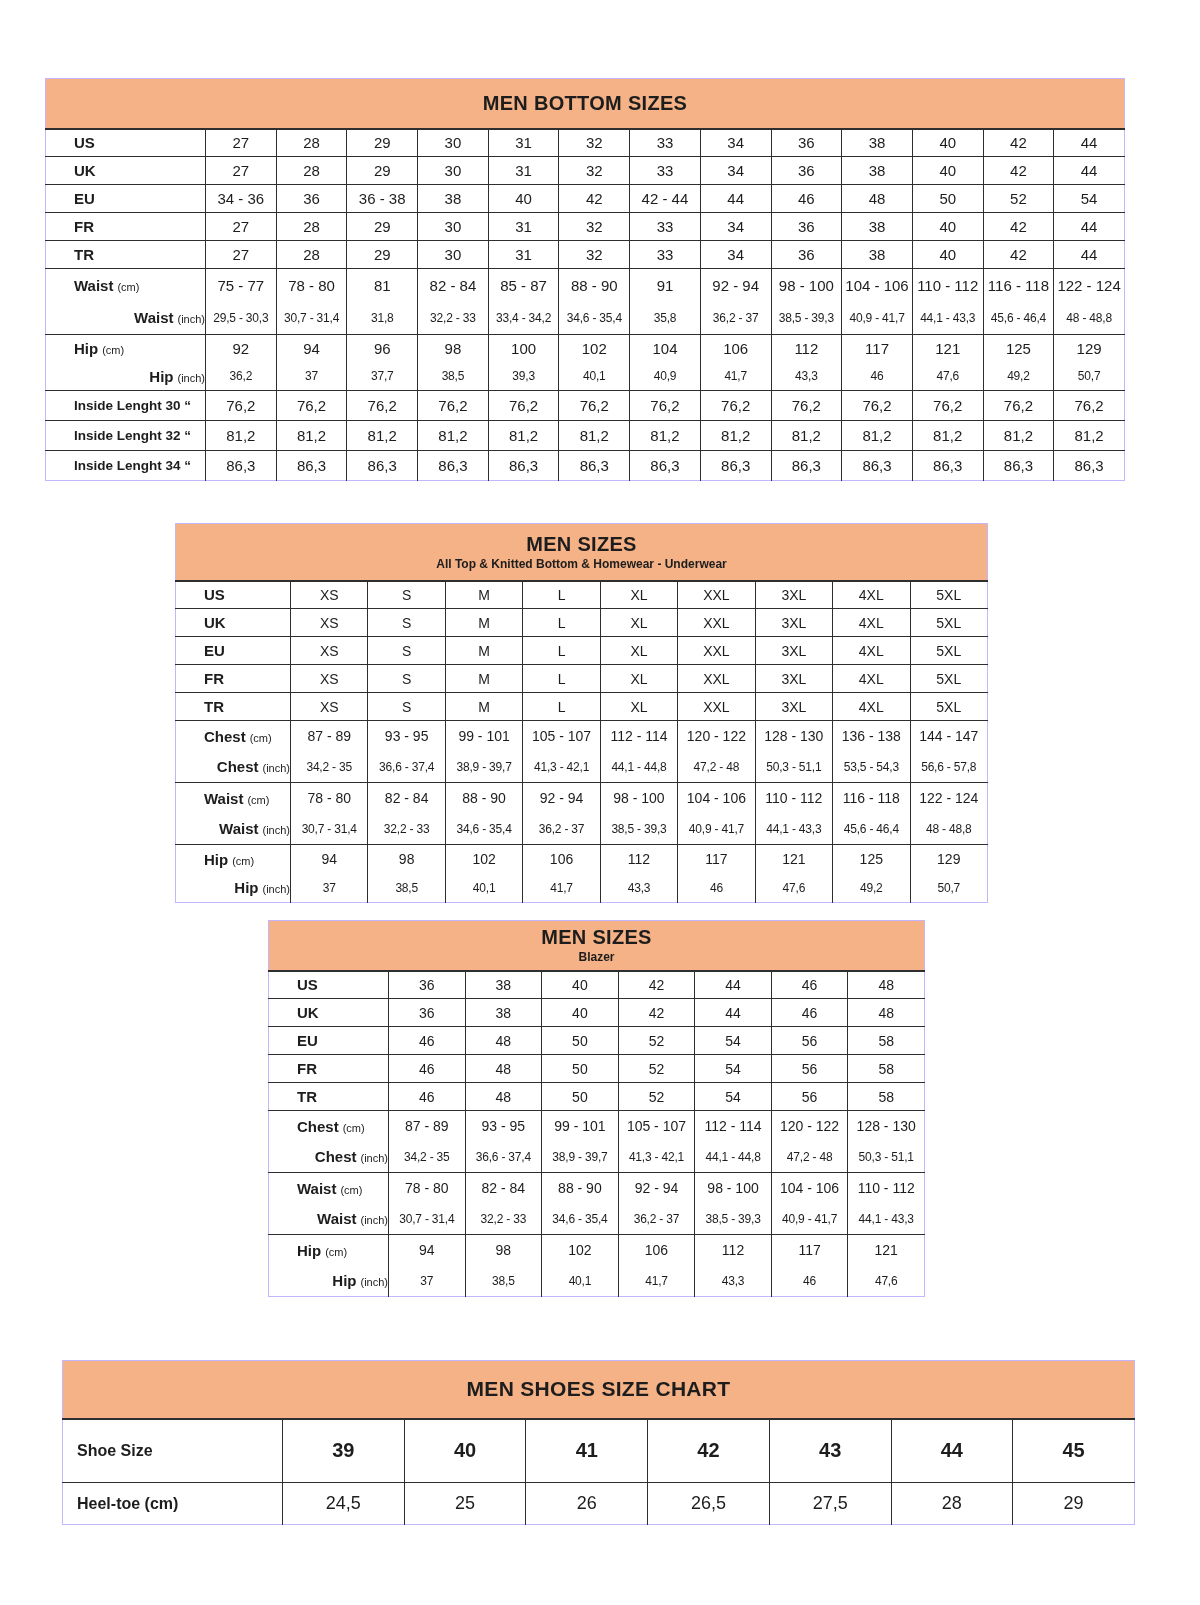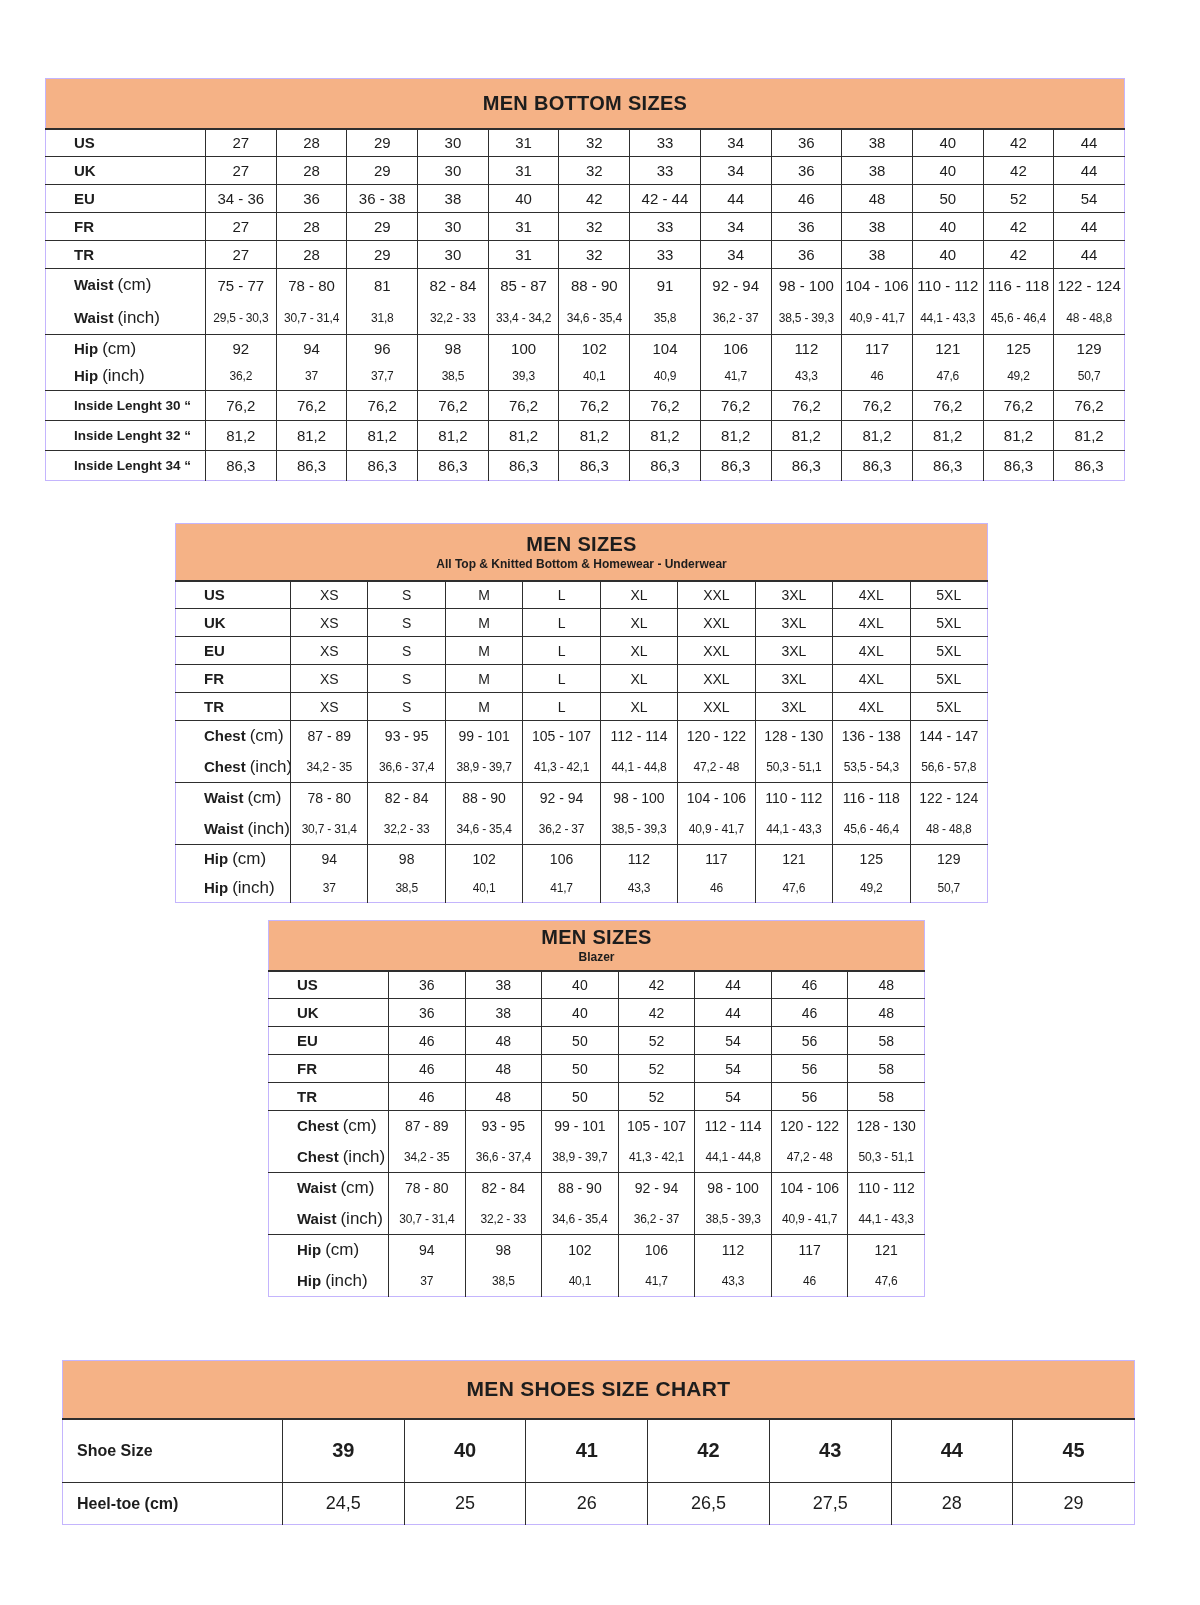--- a/index.html
+++ b/index.html
@@ -19,22 +19,22 @@
   .tbl-subtitle{font-size:12px;font-weight:700;margin-top:1px;color:#1d1d1d;}
   .size-table td{
     border-left:1px solid #2e2e2e;vertical-align:middle;
     white-space:nowrap;overflow:hidden;padding:0;
   }
   .size-table td:first-child{border-left:none;}
   .size-table tbody tr.gstart td{border-top:1px solid #2e2e2e;}
   .size-table td.val{text-align:center;font-size:15px;}
   .size-table tr.inch-row td.val{font-size:12px;letter-spacing:-.2px;}
   .size-table td.label-cell{text-align:left;padding-left:28px;font-weight:700;font-size:15px;}
-  .size-table .unit{font-weight:400;font-size:17px;margin-left:4px;}
-  .size-table tr.inch-row td.label-cell{font-size:15px;}
+  .size-table .unit{font-weight:400;font-size:11px;margin-left:4px;}
+  .size-table tr.inch-row td.label-cell{font-size:15px;text-align:right;}
 
   
   #t1{left:45px;top:78px;width:1080px;}
   #t1 thead tr{height:50px;}
   #t1 tbody tr{height:28px;}
   #t1 tbody.g5 tr{height:33px;}
   #t1 tbody.g6 tr{height:28px;}
   #t1 tbody.g7 tr,#t1 tbody.g8 tr,#t1 tbody.g9 tr{height:30px;}
   #t1 tbody.g7 td.label-cell,#t1 tbody.g8 td.label-cell,#t1 tbody.g9 td.label-cell{font-size:13.5px;}
 

